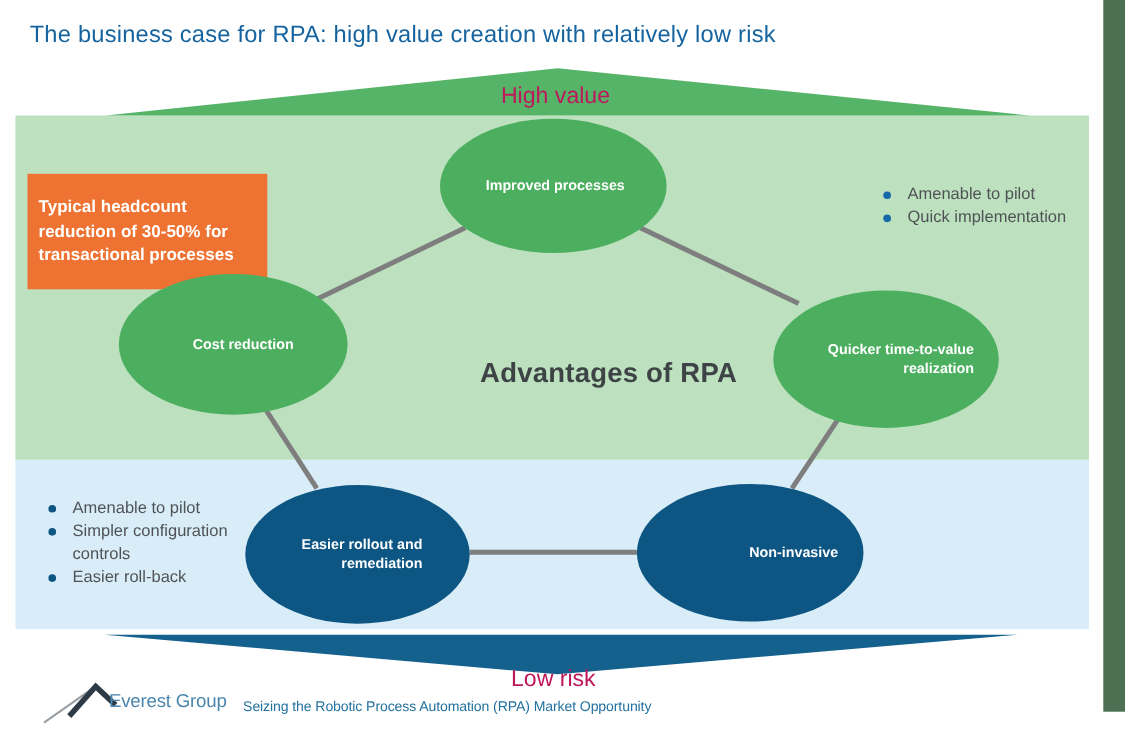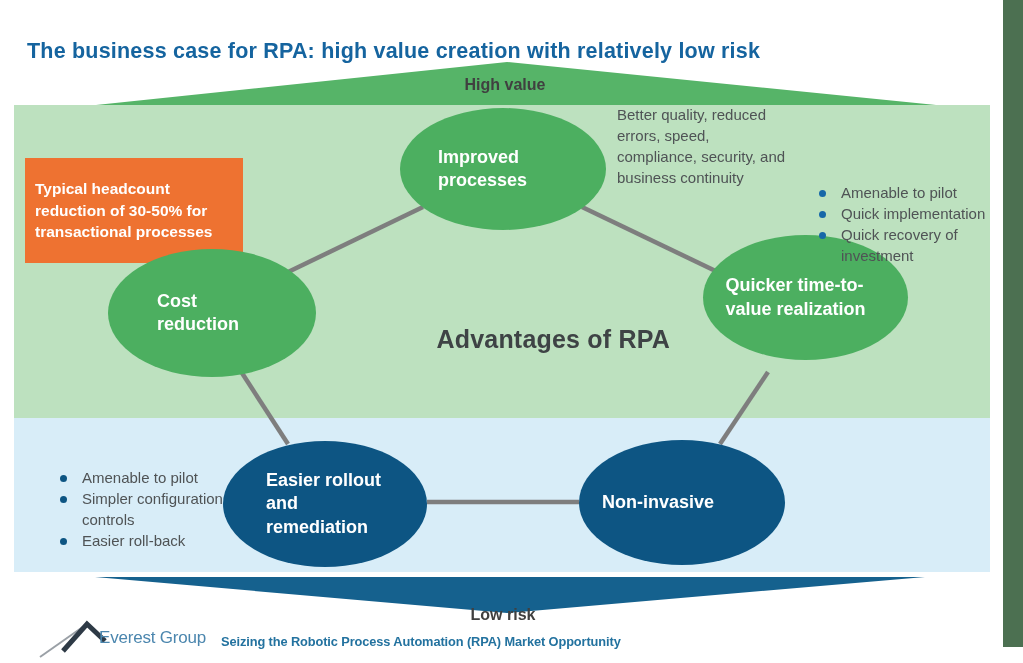--- a/index.html
+++ b/index.html
@@ -4,52 +4,51 @@
 <style>
   html,body{margin:0;padding:0;background:#ffffff;}
   #stage{
     position:relative;width:1023px;height:663px;background:#fff;overflow:hidden;
     font-family:"Liberation Sans", sans-serif;
   }
   .abs{position:absolute;}
   
   #page-title{
     left:27px;top:19px;width:960px;
-    font-size:21.5px;font-weight:bold;color:var(--title-blue);
+    font-size:21.5px;font-weight:normal;color:var(--title-blue);
     letter-spacing:.2px;
-    margin-top:20px;
   }
   
   #side-bar{left:1003px;top:0;width:20px;height:647px;background:var(--sidebar-green);}
   
   #panel-green{left:14px;top:105px;width:976px;height:313px;background:var(--panel-green);}
   #panel-blue{left:14px;top:418px;width:976px;height:154px;background:var(--panel-blue);}
   
   svg{display:block;}
   .connector{stroke:var(--connector-gray);stroke-width:4.5;}
   .tri-top{fill:var(--banner-green);}
   .tri-bottom{fill:var(--banner-dark-blue);}
   
   .banner-label{
-    color:#404040;font-weight:bold;font-size:16px;text-align:center;width:160px;
+    color:#be185d;font-weight:normal;font-size:21px;text-align:center;width:160px;
   }
   #top-banner-label{left:425px;top:76px;}
   #bottom-banner-label{left:423px;top:606px;}
   
   .node{
     border-radius:50%;display:flex;align-items:center;justify-content:center;
-    color:#fff;font-weight:bold;font-size:18px;line-height:1.3;text-align:left;
+    color:#fff;font-weight:bold;font-size:13px;line-height:1.3;text-align:right;
   }
   .node.green{background:var(--ellipse-green);}
   .node.blue{background:var(--dark-blue);}
   #node-improved{left:400px;top:108px;width:206px;height:122px;}
   #node-improved .node-label{width:130px;}
   #node-cost{left:108px;top:249px;width:208px;height:128px;}
   #node-cost .node-label{width:110px;}
-  #node-quicker{left:703px;top:235px;width:205px;height:125px;}
+  #node-quicker{left:703px;top:264px;width:205px;height:125px;}
   #node-quicker .node-label{width:160px;}
   #node-easier{left:223px;top:441px;width:204px;height:126px;}
   #node-easier .node-label{width:118px;}
   #node-noninvasive{left:579px;top:440px;width:206px;height:125px;}
   #node-noninvasive .node-label{width:160px;}
   
   #center-label{
     left:330px;top:325px;width:340px;text-align:right;
     font-size:25px;font-weight:bold;color:#3E4345;letter-spacing:.2px;
   }
@@ -57,32 +56,32 @@
   #callout{
     left:25px;top:158px;width:198px;min-height:63px;background:var(--orange);
     color:#fff;font-weight:bold;font-size:15.5px;line-height:1.4;
     padding:20px 10px;
   }
   
   .note{font-size:15px;color:var(--note-gray);line-height:1.4;}
   #note-improved{left:617px;top:104px;width:172px;}
   #note-noninvasive{left:805px;top:498px;width:180px;}
   
-  ul.bullets{list-style:none;margin:16px;padding:0;font-size:15px;color:var(--note-gray);line-height:1.4;}
+  ul.bullets{list-style:none;margin:0;padding:0;font-size:15px;color:var(--note-gray);line-height:1.4;}
   ul.bullets li{position:relative;padding-left:28px;}
   ul.bullets li::before{
     content:"";position:absolute;left:6px;top:8px;width:7px;height:7px;border-radius:50%;
   }
   #bullets-quicker{left:797px;top:166px;width:195px;}
   #bullets-quicker li::before{background:var(--bullet-blue);}
   #bullets-easier{left:38px;top:451px;width:200px;}
   #bullets-easier li::before{background:var(--dark-blue);}
   
   #brand-name{left:99px;top:628px;font-size:17px;color:var(--brand-blue);letter-spacing:-.2px;}
-  #footer-tagline{left:221px;top:634px;font-size:12.8px;color:var(--tagline-blue);font-weight:bold;letter-spacing:-.1px;}
+  #footer-tagline{left:221px;top:634px;font-size:12.8px;color:var(--tagline-blue);font-weight:normal;letter-spacing:-.1px;}
 </style>
 </head>
 <body>
 
 <div id="stage">
 
   <div class="abs" id="page-title">The business case for RPA: high value creation with relatively low risk</div>
 
   <div class="abs" id="side-bar"></div>
 
@@ -116,26 +115,24 @@
   </div>
   <div class="abs node blue" id="node-easier">
     <div class="node-label">Easier rollout and remediation</div>
   </div>
   <div class="abs node blue" id="node-noninvasive">
     <div class="node-label">Non-invasive</div>
   </div>
 
   <div class="abs" id="center-label">Advantages of RPA</div>
 
-  <div class="abs note" id="note-improved">Better quality, reduced errors, speed, compliance, security, and business continuity</div>
 
   <ul class="abs bullets" id="bullets-quicker">
     <li><span>Amenable to pilot</span></li>
     <li><span>Quick implementation</span></li>
-    <li><span>Quick recovery of investment</span></li>
   </ul>
   <ul class="abs bullets" id="bullets-easier">
     <li><span>Amenable to pilot</span></li>
     <li><span>Simpler configuration controls</span></li>
     <li><span>Easier roll-back</span></li>
   </ul>
 
   <svg class="abs" style="left:30px;top:612px" width="80" height="48">
     <line x1="10" y1="45" x2="57" y2="12" stroke="#9aa0a6" stroke-width="2"></line>
     <polyline points="33,39 57,12 75,29" fill="none" stroke="#2E3A46" stroke-width="5"></polyline>

